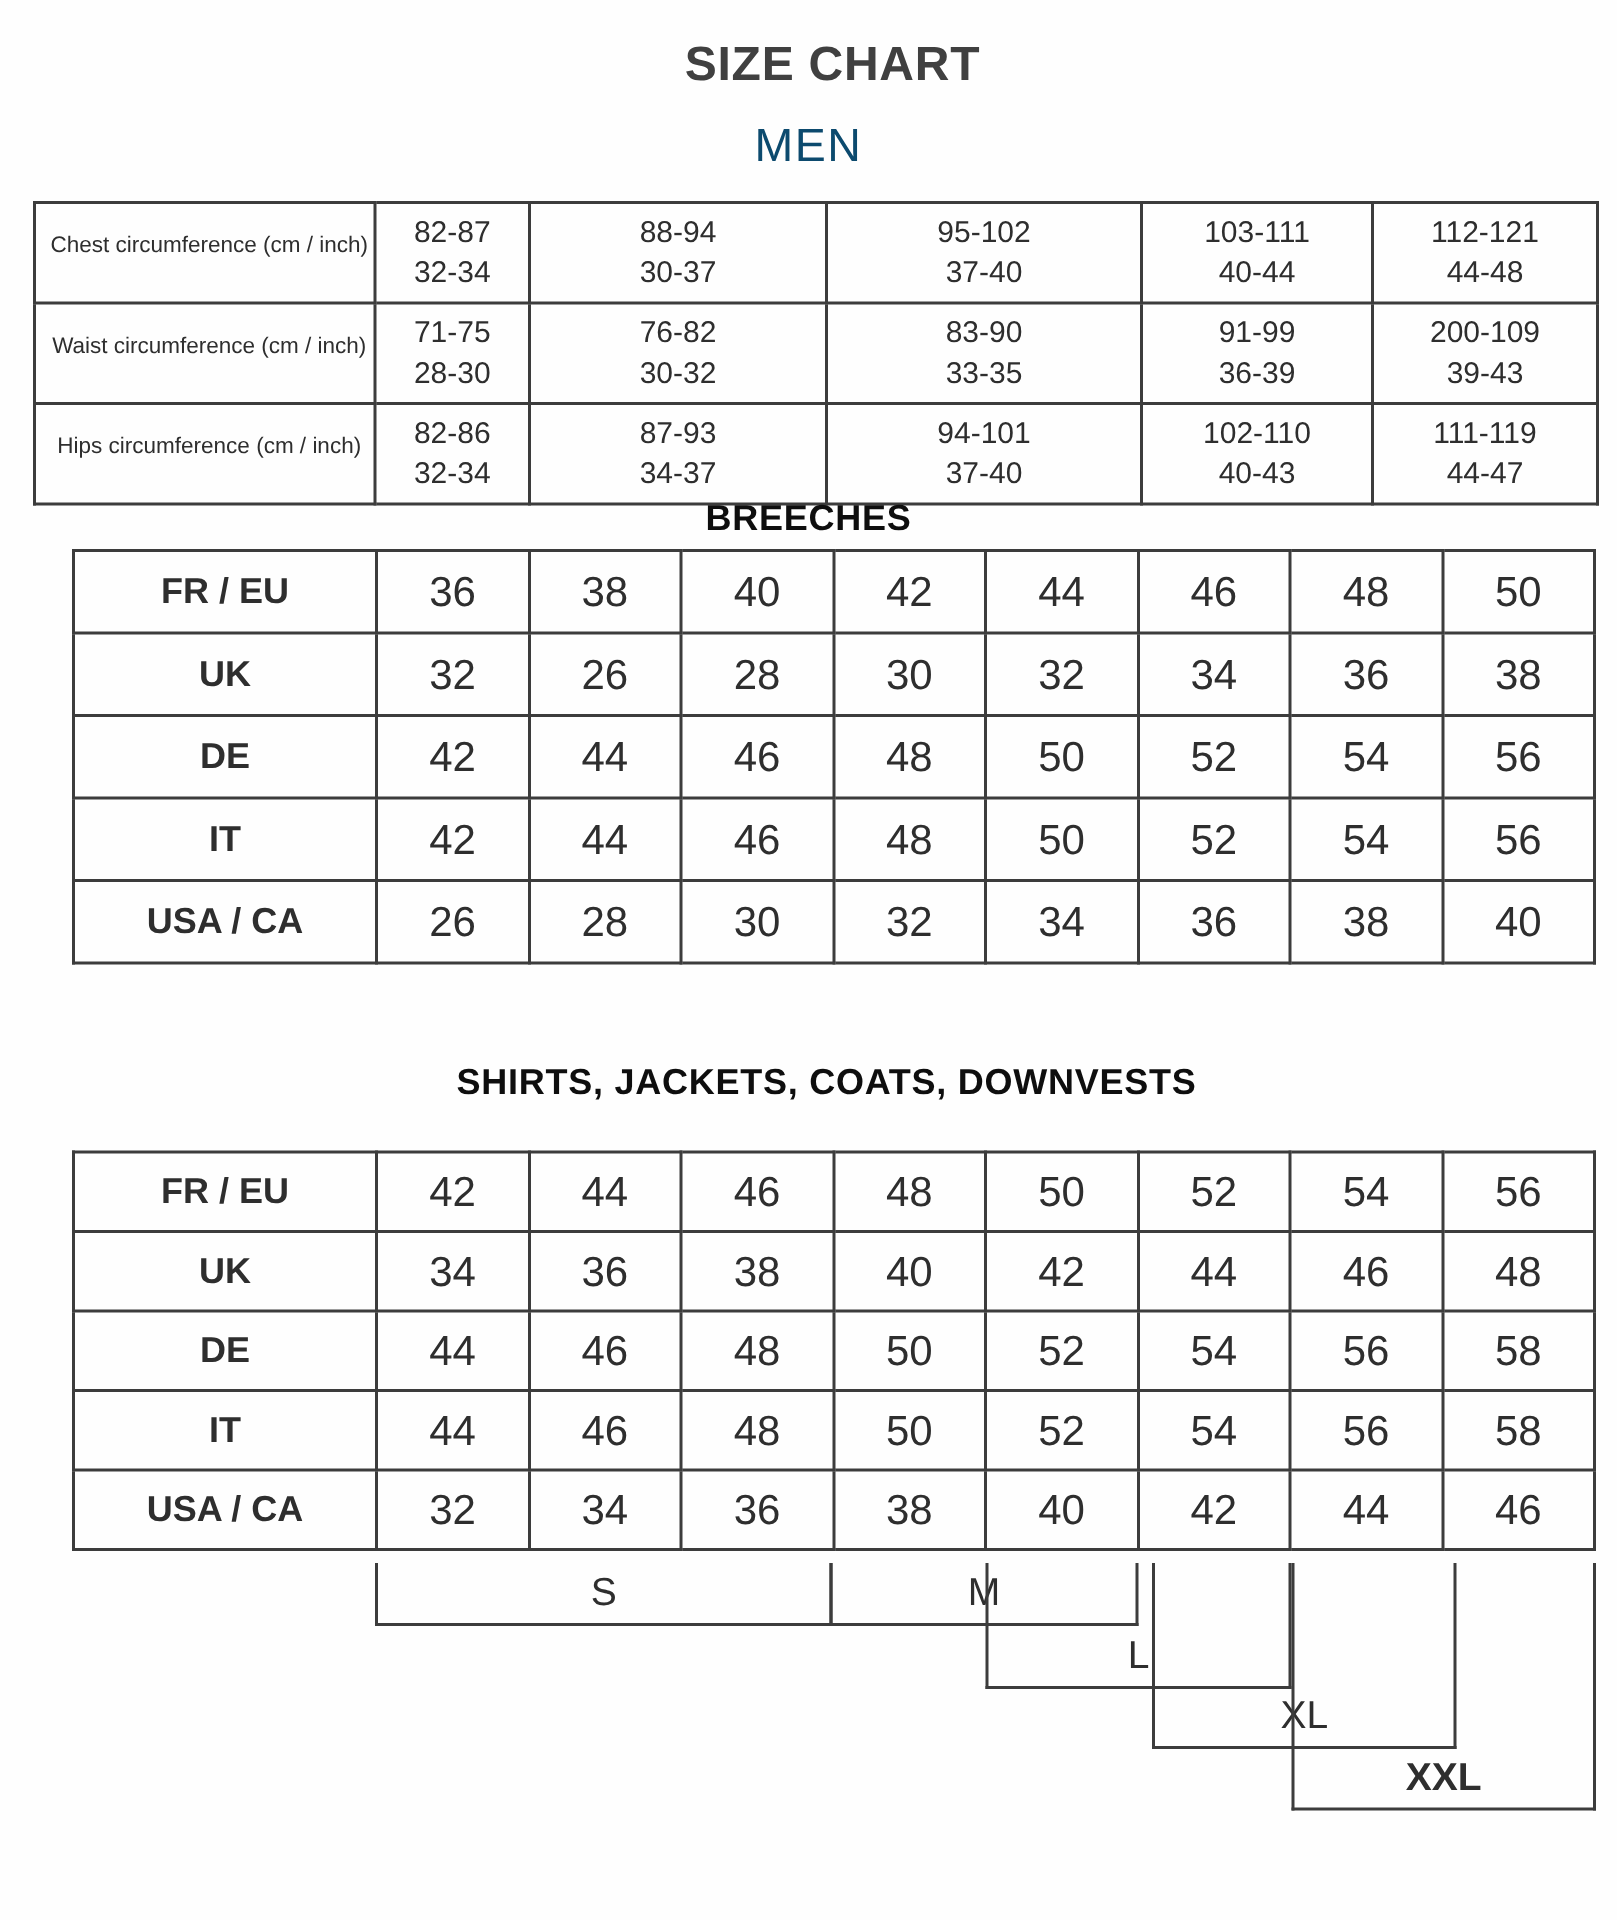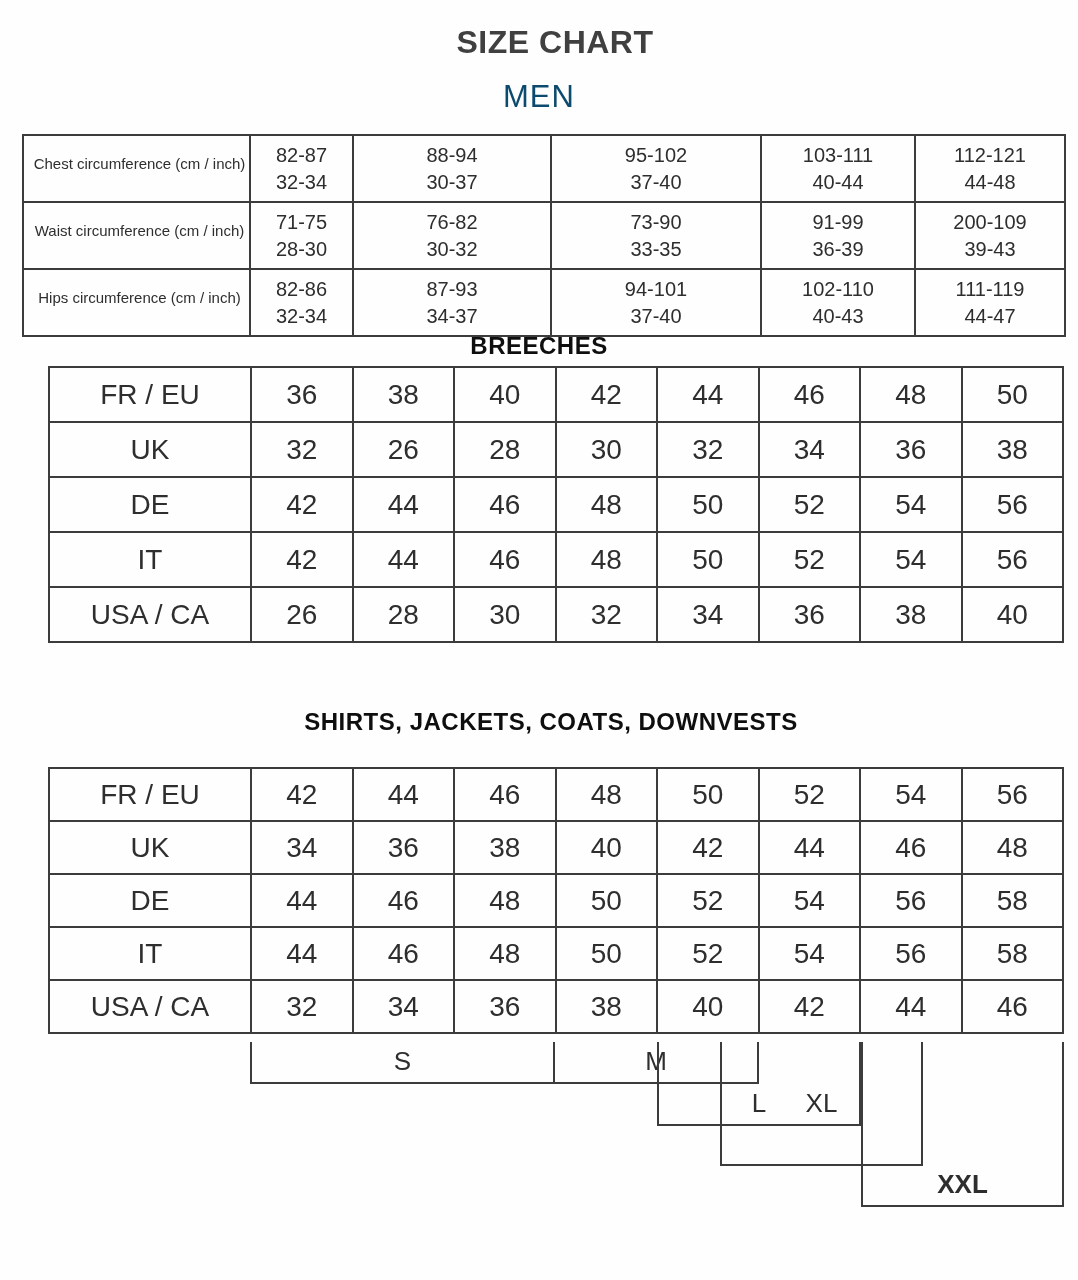--- a/index.html
+++ b/index.html
@@ -83,21 +83,21 @@
     line-height: 18px;
   }
 
   
   .size-table { left: 48px; width: 1016px; }
   #breeches-table { top: 366px; }
   #breeches-table td { height: 53px; }
   #shirts-table { top: 767px; }
   #shirts-table td { height: 51px; }
   .size-table td { font-size: 28px; }
-  .size-table td.row-label { font-size: 28px; }
+  .size-table td.row-label { font-size: 24px; font-weight: bold; }
 
   
   .bracket {
     position: absolute;
     top: 1042px;
     box-sizing: border-box;
     border: 2px solid #3c3c3c;
     border-top: none;
     display: flex;
     justify-content: center;
@@ -107,21 +107,21 @@
   .bracket-label {
     height: 41px;
     display: flex;
     align-items: center;
     font-size: 26px;
     color: #2e2e2e;
   }
   .bracket-s   { left: 250px; width: 305px; height: 42px;  }
   .bracket-m   { left: 553px; width: 206px; height: 42px;  }
   .bracket-l   { left: 657px; width: 204px; height: 84px;  }
-  .bracket-xl  { left: 720px; width: 203px; height: 124px; align-items: center; }
+  .bracket-xl  { left: 768px; width: 203px; height: 124px; }
   .bracket-xxl { left: 861px; width: 203px; height: 165px; font-weight: bold; }
 </style>
 </head>
 <body>
 
 <div id="page">
 
   <div class="title">SIZE CHART</div>
   <div class="subtitle">MEN</div>
 
@@ -162,21 +162,21 @@
           <td class="row-label">Waist circumference (cm / inch)</td>
           <td>
             <div>71-75</div>
             <div>28-30</div>
           </td>
           <td>
             <div>76-82</div>
             <div>30-32</div>
           </td>
           <td>
-            <div>73-90</div>
+            <div>83-90</div>
             <div>33-35</div>
           </td>
           <td>
             <div>91-99</div>
             <div>36-39</div>
           </td>
           <td>
             <div>200-109</div>
             <div>39-43</div>
           </td>

